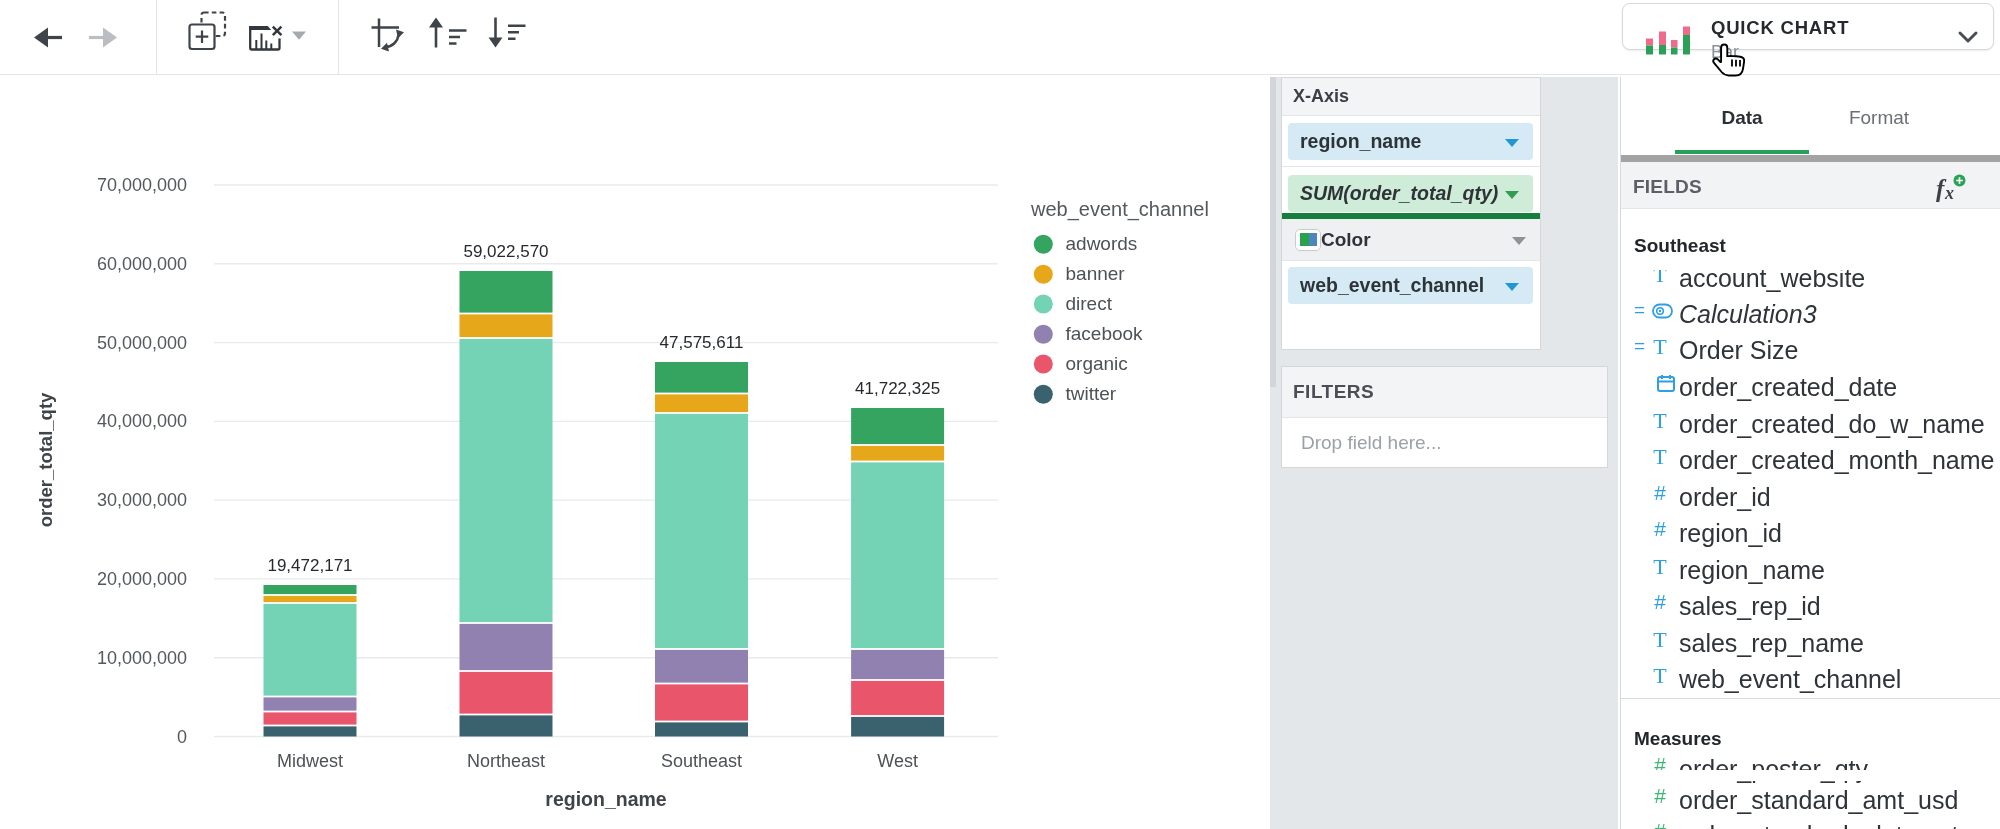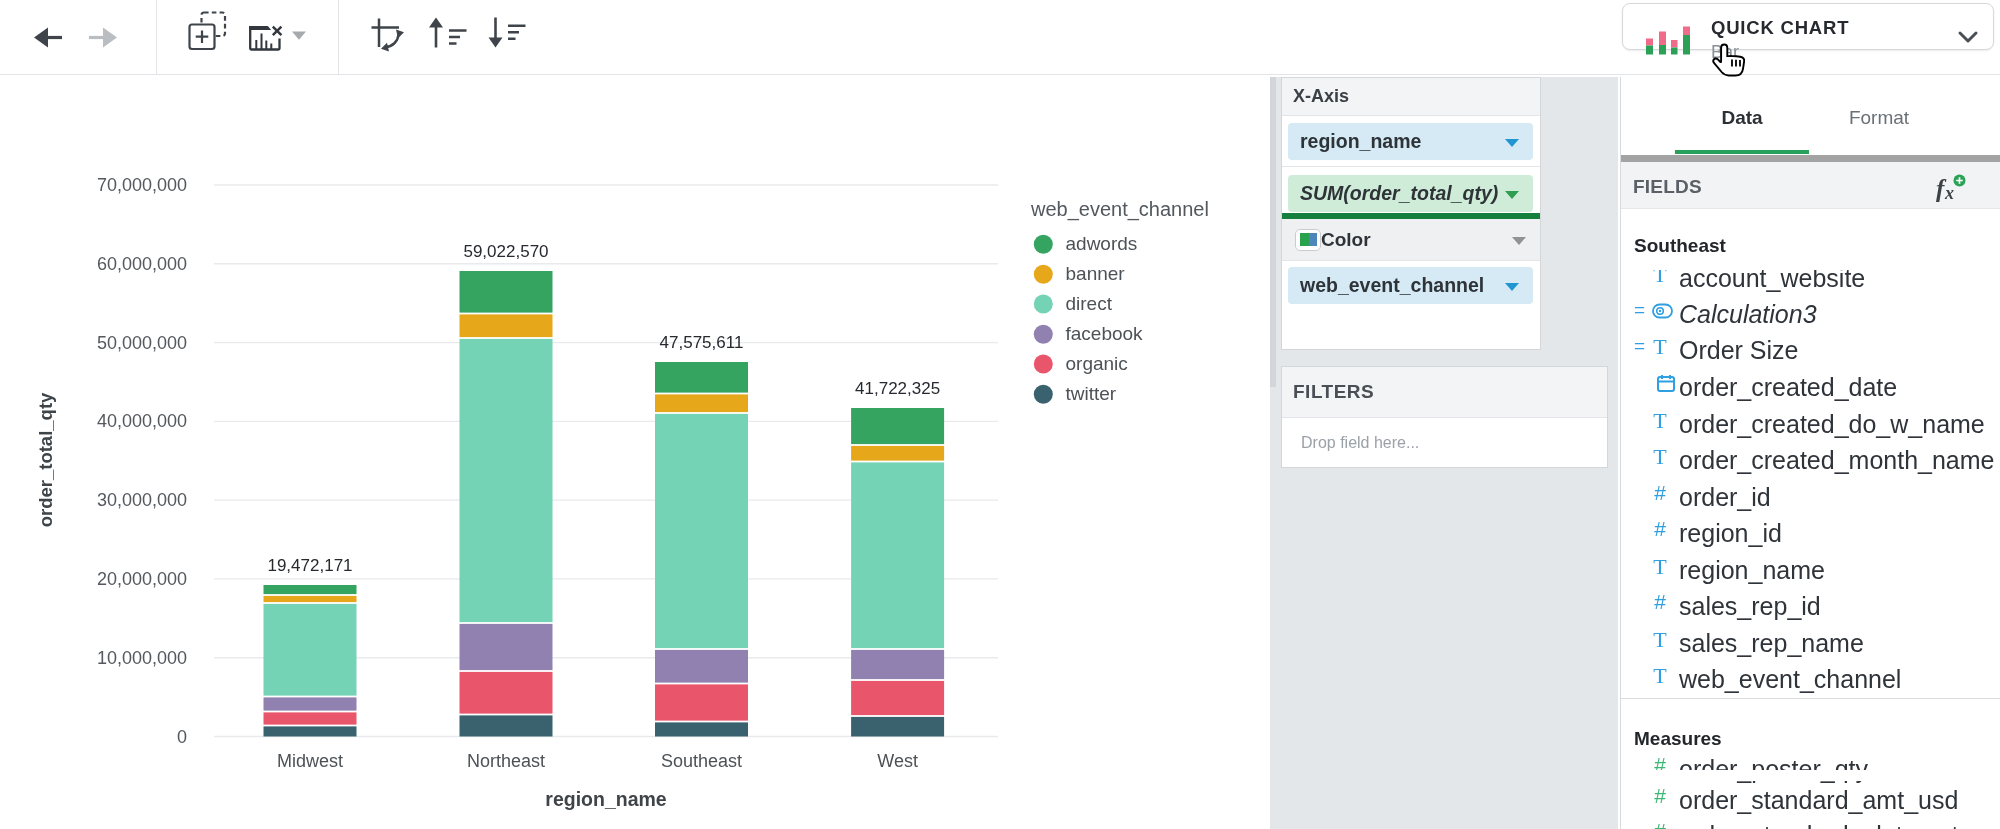--- a/index.html
+++ b/index.html
@@ -168,21 +168,21 @@
         <span style="font-size:19px; font-weight:bold; color:#2e3338; ">Color</span>
         <span class="caret" style="border-top-color:#8e9398"></span>
       </div>
       <div style="position:relative; height:50px;">
         <div class="pill" style="top:6px; height:37px; background:#d5eaf4;">web_event_channel<span class="caret"></span></div>
       </div>
     </div>
 
     <div class="card" style="left:11px; top:289px; width:327px; height:102px;">
       <div class="hdrrow" style="height:51px; font-size:19px; letter-spacing:0.5px; color:#4a4f55;">FILTERS</div>
-      <div style="display:flex; align-items:center; height:49px; padding-left:19px; font-size:16px; color:#9ba1a8;">Drop field here...</div>
+      <div style="display:flex; align-items:center; height:49px; padding-left:19px; font-size:19px; color:#9ba1a8;">Drop field here...</div>
     </div>
   </div>
   <div id="rightpanel">
 
     <div style="position:absolute; left:78px; top:30px; width:86px; text-align:center; font-size:19px; font-weight:bold; color:#2b3036;">Data</div>
     <div style="position:absolute; left:215px; top:30px; width:86px; text-align:center; font-size:19px; color:#6a7076;">Format</div>
     <div style="position:absolute; left:54px; top:73px; width:134px; height:4px; background:#27a15a;"></div>
 
     <div style="position:absolute; left:0; top:78px; width:380px; height:54px; background:#f2f3f5; border-top:7px solid #a3a3a3; border-bottom:1px solid #e4e6e9;">
       <span style="position:absolute; left:12px; top:14px; font-size:19px; font-weight:bold; letter-spacing:0.2px; color:#5a6066;">FIELDS</span>

